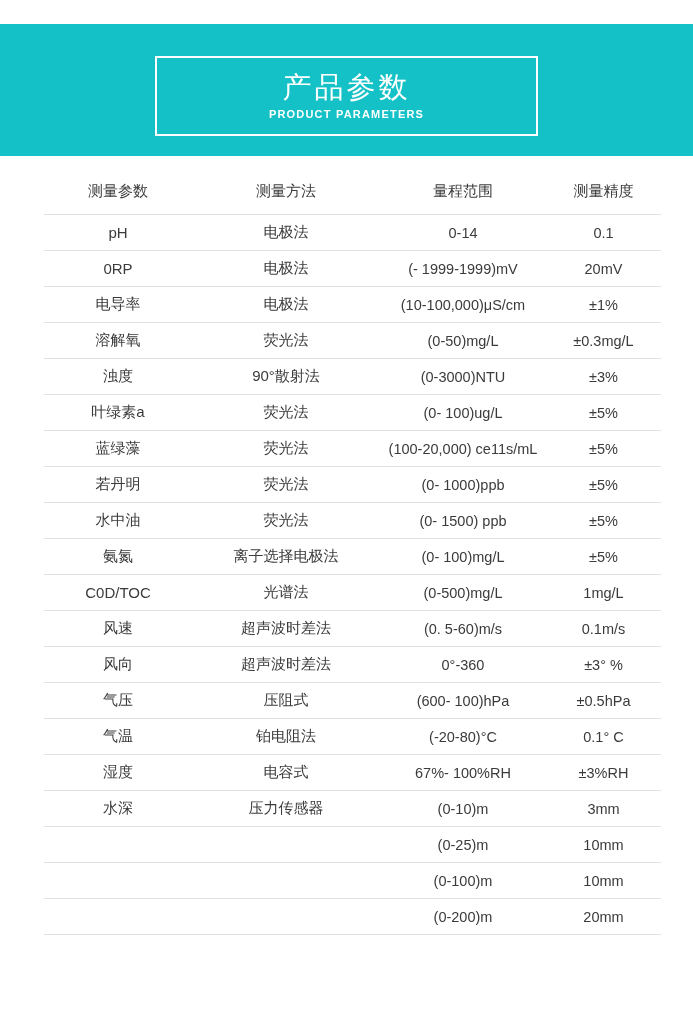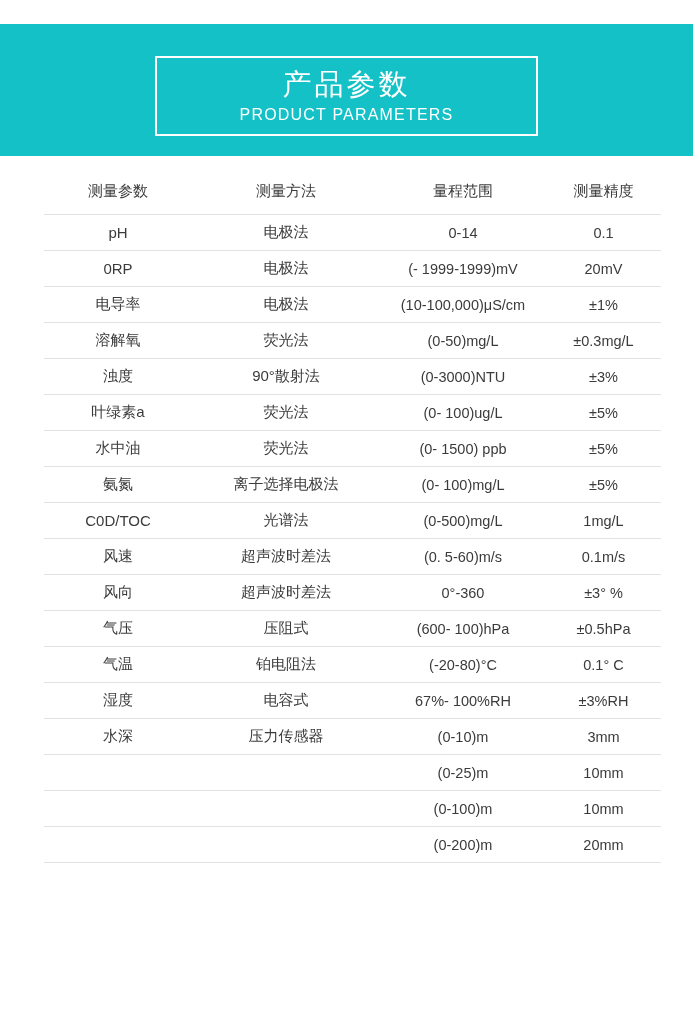--- a/index.html
+++ b/index.html
@@ -47,24 +47,25 @@
   .banner-title {
     color: #ffffff;
     font-size: 29px;
     letter-spacing: 3px;
     line-height: 1.1;
     font-weight: normal;
     margin: 0 0 6px 0;
   }
   .banner-sub {
     color: #ffffff;
-    font-size: 16px;
+    font-size: 11px;
     letter-spacing: 1.2px;
     line-height: 1;
     margin: 0;
+    font-weight: bold;
   }
 
   
   .table-wrap {
     position: absolute;
     left: 6px;
     top: 132px;
     width: 693px;
     padding: 12px 38px;
     box-sizing: border-box;
@@ -163,20 +164,32 @@
             <td class="col-range">(0-3000)NTU</td>
             <td class="col-accuracy">±3%</td>
           </tr>
           <tr>
             <td class="col-name">叶绿素a</td>
             <td class="col-method">荧光法</td>
             <td class="col-range">(0- 100)ug/L</td>
             <td class="col-accuracy">±5%</td>
           </tr>
           <tr>
+            <td class="col-name">蓝绿藻</td>
+            <td class="col-method">荧光法</td>
+            <td class="col-range">(100-20,000) ce11s/mL</td>
+            <td class="col-accuracy">±5%</td>
+          </tr>
+          <tr>
+            <td class="col-name">若丹明</td>
+            <td class="col-method">荧光法</td>
+            <td class="col-range">(0- 1000)ppb</td>
+            <td class="col-accuracy">±5%</td>
+          </tr>
+          <tr>
             <td class="col-name">水中油</td>
             <td class="col-method">荧光法</td>
             <td class="col-range">(0- 1500) ppb</td>
             <td class="col-accuracy">±5%</td>
           </tr>
           <tr>
             <td class="col-name">氨氮</td>
             <td class="col-method">离子选择电极法</td>
             <td class="col-range">(0- 100)mg/L</td>
             <td class="col-accuracy">±5%</td>

